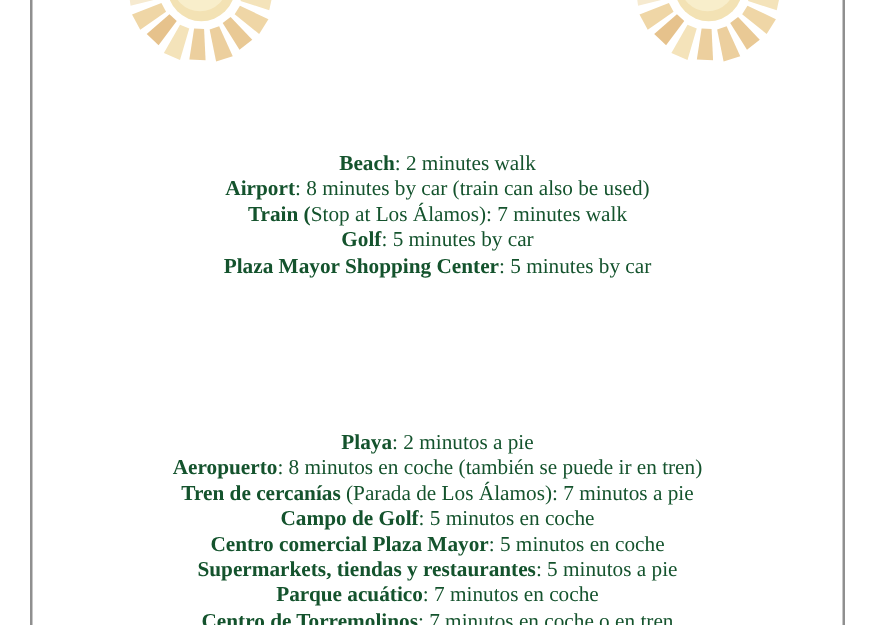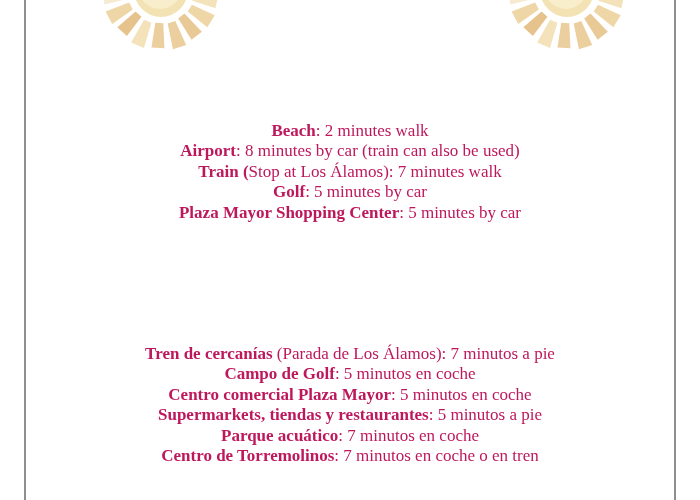--- a/index.html
+++ b/index.html
@@ -32,21 +32,21 @@
   }
   .sun-left  { left: 65px;  top: -80px; }
   .sun-right { left: 471px; top: -80px; }
   .list-block {
     position: absolute;
     left: 0;
     width: 100%;
     text-align: center;
     font-size: 17px;
     line-height: 20.4px;
-    color: #be185d;
+    color: #14532d;
     letter-spacing: 0;
   }
   .list-en { top: 121px; }
   .list-es { top: 344px; }
   .row b { font-weight: 700; }
 </style>
 </head>
 <body>
 
 <div class="viewport">
@@ -84,20 +84,22 @@
 
     <div class="list-block list-en">
       <div class="row"><b>Beach</b><span>: 2 minutes walk</span></div>
       <div class="row"><b>Airport</b><span>: 8 minutes by car (train can also be used)</span></div>
       <div class="row"><b>Train (</b><span>Stop at Los Álamos): 7 minutes walk</span></div>
       <div class="row"><b>Golf</b><span>: 5 minutes by car</span></div>
       <div class="row"><b>Plaza Mayor Shopping Center</b><span>: 5 minutes by car</span></div>
     </div>
 
     <div class="list-block list-es">
+      <div class="row"><b>Playa</b><span>: 2 minutos a pie</span></div>
+      <div class="row"><b>Aeropuerto</b><span>: 8 minutos en coche (también se puede ir en tren)</span></div>
       <div class="row"><b>Tren de cercanías</b><span> (Parada de Los Álamos): 7 minutos a pie</span></div>
       <div class="row"><b>Campo de Golf</b><span>: 5 minutos en coche</span></div>
       <div class="row"><b>Centro comercial Plaza Mayor</b><span>: 5 minutos en coche</span></div>
       <div class="row"><b>Supermarkets, tiendas y restaurantes</b><span>: 5 minutos a pie</span></div>
       <div class="row"><b>Parque acuático</b><span>: 7 minutos en coche</span></div>
       <div class="row"><b>Centro de Torremolinos</b><span>: 7 minutos en coche o en tren</span></div>
     </div>
 
   </div>
 </div>

